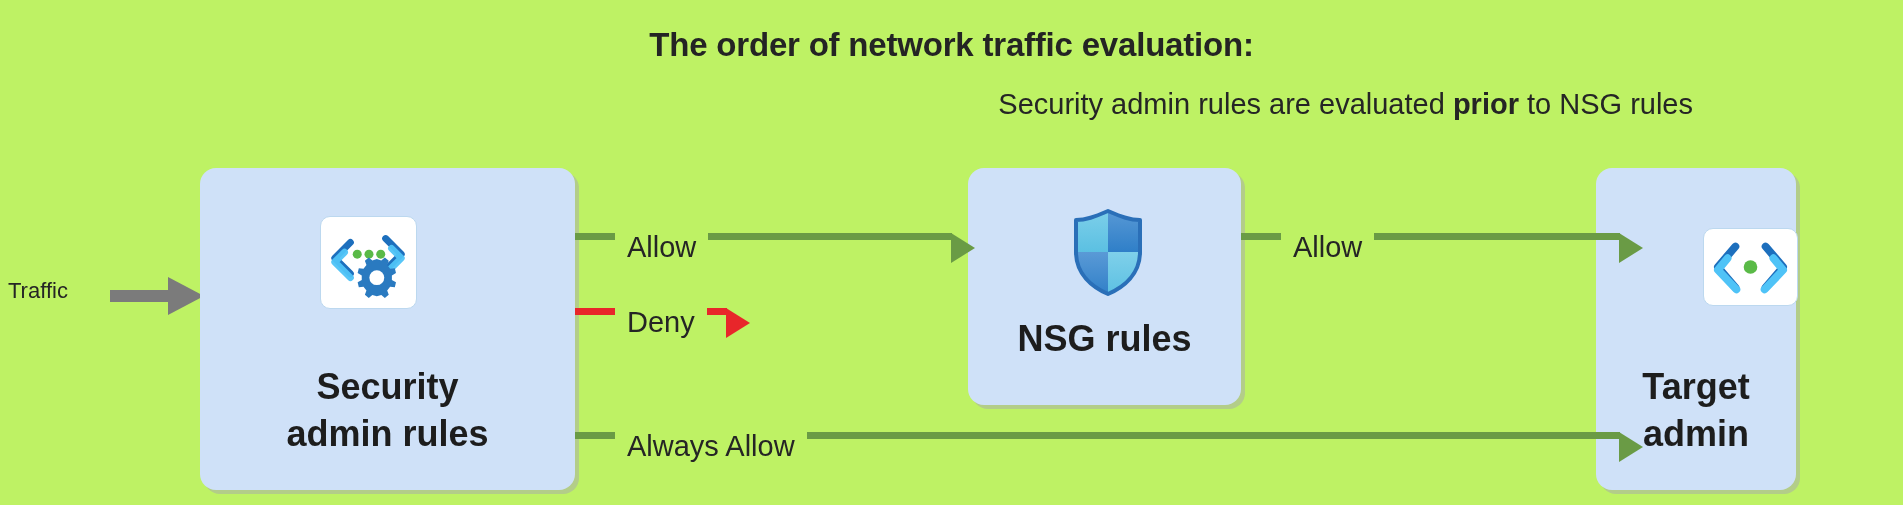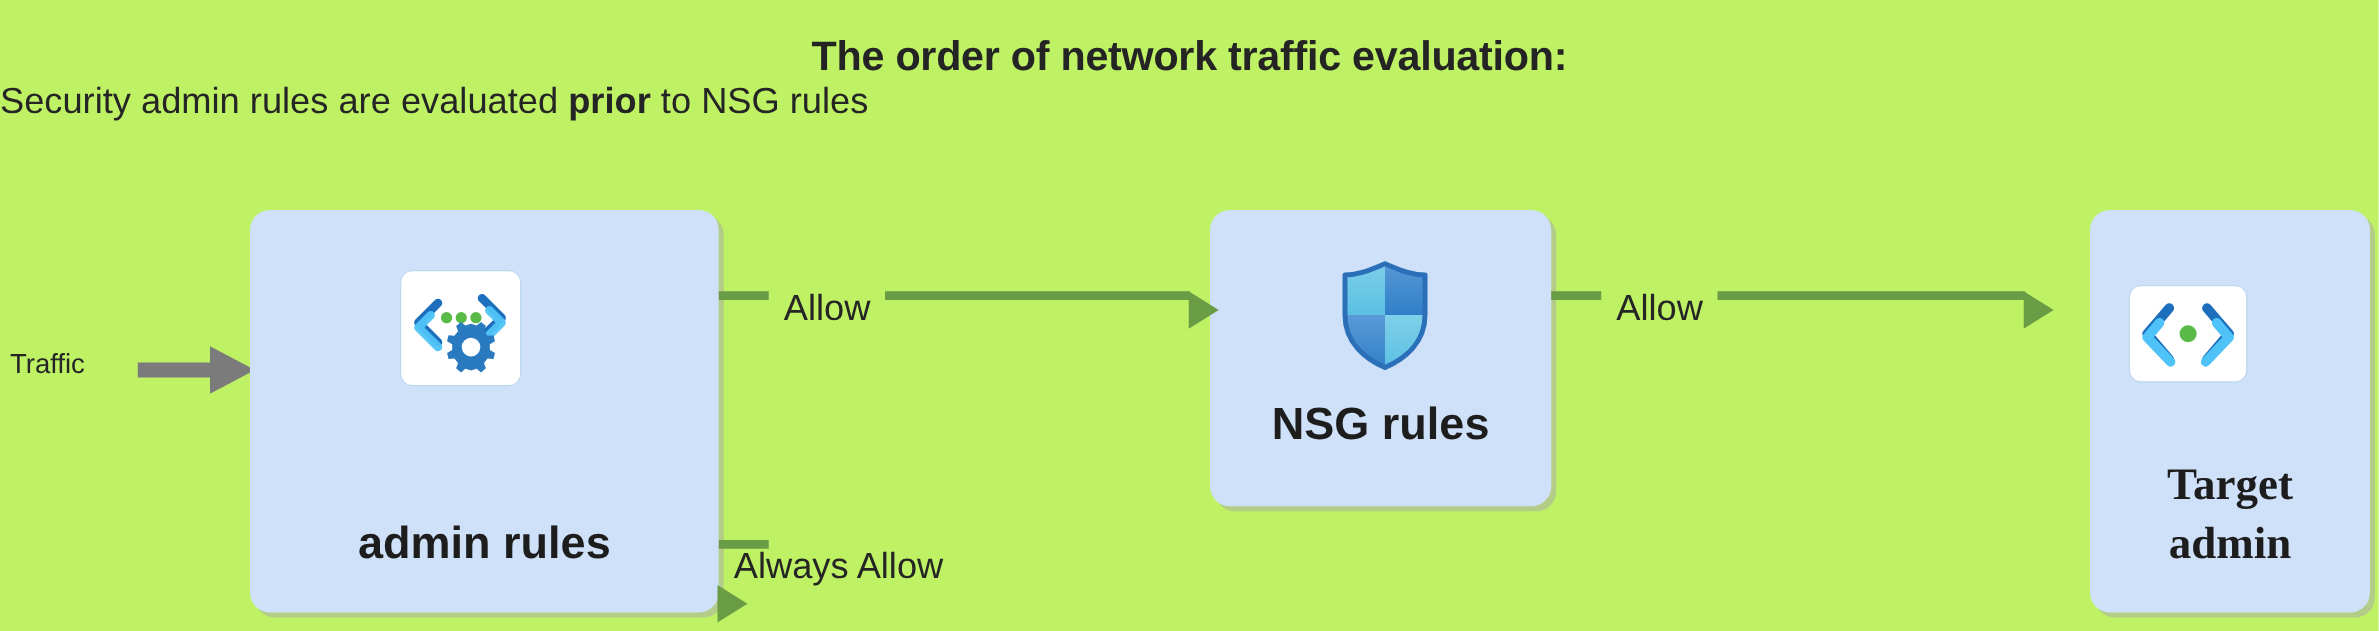--- a/index.html
+++ b/index.html
@@ -27,23 +27,23 @@
     width: 1903px;
     text-align: center;
     font-size: 33px;
     font-weight: bold;
     letter-spacing: -0.2px;
     color: #242424;
     white-space: nowrap;
   }
   #subtitle {
     position: absolute;
-    left: 0; top: 65px;
+    left: 0; top: 88px;
     width: 1693px;
-    text-align: left;
+    text-align: right;
     font-size: 29px;
     font-weight: normal;
     color: #252525;
     white-space: nowrap;
   }
   #subtitle .em { font-weight: bold; }
 
   
   .node {
     position: absolute;
@@ -58,21 +58,21 @@
     width: 100%;
     text-align: center;
     font-size: 36px;
     font-weight: bold;
     line-height: 1.3;
     color: #1d1d1d;
   }
 
   #node-security { left: 200px; top: 168px; width: 375px; height: 322px; }
   #node-nsg      { left: 968px; top: 168px; width: 273px; height: 237px; }
-  #node-target   { left: 1672px; top: 168px; width: 224px; height: 322px; font-family: Liberation Serif, serif; }
+  #node-target   { left: 1596px; top: 168px; width: 200px; height: 322px; }
 
   
   .icon-card {
     position: absolute;
     background: #ffffff;
     border: 1px solid #bcd8ef;
     border-radius: 10px;
     box-sizing: border-box;
   }
   #icon-card-security { left: 320px; top: 216px; width: 97px; height: 93px; }
@@ -128,21 +128,21 @@
     border-bottom: 15px solid transparent;
     flex: none;
     margin-left: -1px;
   }
   .arrowhead.green { border-left: 24px solid #6a9b45; }
   .arrowhead.red   { border-left: 24px solid #e8262a; }
 
   #flow-allow-1     { left: 575px; top: 233px; width: 400px; }
   #flow-deny        { left: 575px; top: 308px; width: 175px; }
   #flow-allow-2     { left: 1241px; top: 233px; width: 402px; }
-  #flow-always-allow{ left: 575px; top: 432px; width: 1068px; flex-direction: column; }
+  #flow-always-allow{ left: 575px; top: 432px; width: 1068px; }
 
   #flow-allow-1 .lead { width: 40px; }
   #flow-deny .lead { width: 40px; }
   #flow-allow-2 .lead { width: 40px; }
   #flow-always-allow .lead { width: 40px; }
 </style>
 </head>
 <body>
 
 <div id="stage">
@@ -151,21 +151,21 @@
 
   <div id="subtitle"><span>Security admin rules are evaluated </span><span class="em">prior</span><span> to NSG rules</span></div>
 
   <div id="traffic-label">Traffic</div>
   <svg id="traffic-arrow" viewBox="0 0 94 42">
     <rect x="0" y="15" width="62" height="12" fill="#7b7b7b"></rect>
     <polygon points="58,2 94,21 58,40" fill="#7b7b7b"></polygon>
   </svg>
 
   <div class="node" id="node-security">
-    <div class="node-label" style="top:196px;"><br><span>admin rules</span></div>
+    <div class="node-label" style="top:196px;"><span>Security</span><br><span>admin rules</span></div>
   </div>
 
   <div class="icon-card" id="icon-card-security">
     <svg class="icon-svg" viewBox="0 0 97 93">
 
       <path d="M30 26 L14 42 L30 58" fill="none" stroke="#1d6fbd" stroke-width="7" stroke-linecap="round" stroke-linejoin="round"></path>
       <path d="M24 36 L14 46 L30 62" fill="none" stroke="#4fc3f7" stroke-width="7" stroke-linecap="round" stroke-linejoin="round" opacity="0.95"></path>
 
       <path d="M66 22 L82 38 L66 54" fill="none" stroke="#1d6fbd" stroke-width="7" stroke-linecap="round" stroke-linejoin="round"></path>
       <path d="M72 32 L82 42 L66 58" fill="none" stroke="#4fc3f7" stroke-width="7" stroke-linecap="round" stroke-linejoin="round" opacity="0.95"></path>
@@ -225,20 +225,26 @@
     </svg>
   </div>
 
   <div class="flow-row" id="flow-allow-1">
     <div class="seg green lead"></div>
     <div class="flow-label">Allow</div>
     <div class="seg green grow"></div>
     <div class="arrowhead green"></div>
   </div>
 
+  <div class="flow-row" id="flow-deny">
+    <div class="seg red lead"></div>
+    <div class="flow-label">Deny</div>
+    <div class="seg red grow"></div>
+    <div class="arrowhead red"></div>
+  </div>
 
   <div class="flow-row" id="flow-allow-2">
     <div class="seg green lead"></div>
     <div class="flow-label">Allow</div>
     <div class="seg green grow"></div>
     <div class="arrowhead green"></div>
   </div>
 
   <div class="flow-row" id="flow-always-allow">
     <div class="seg green lead"></div>

